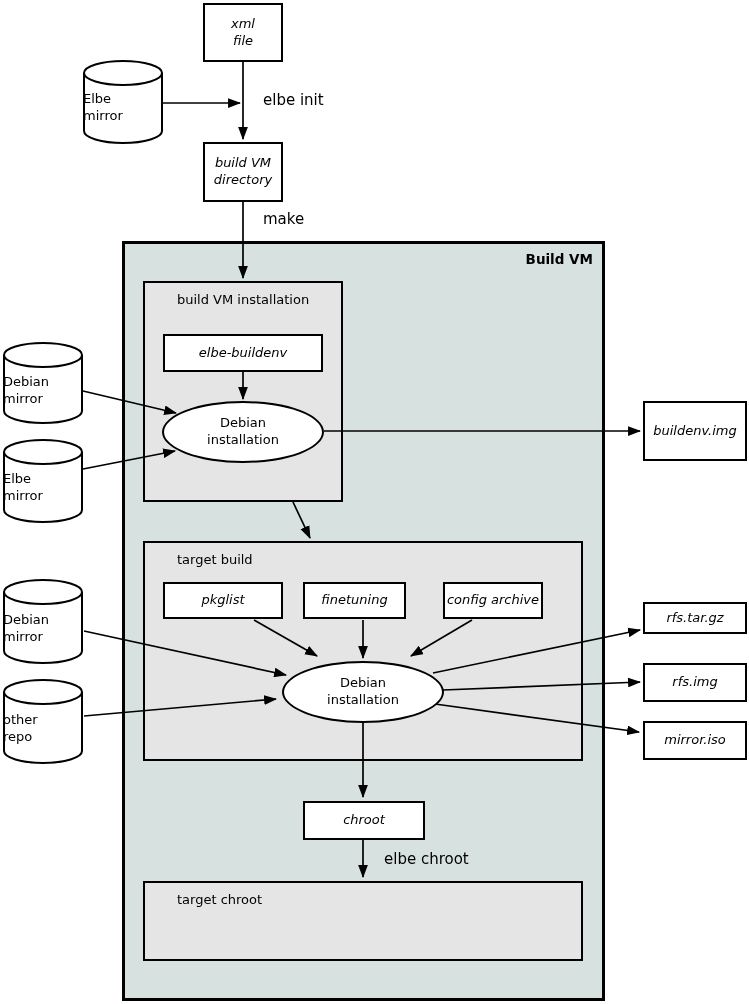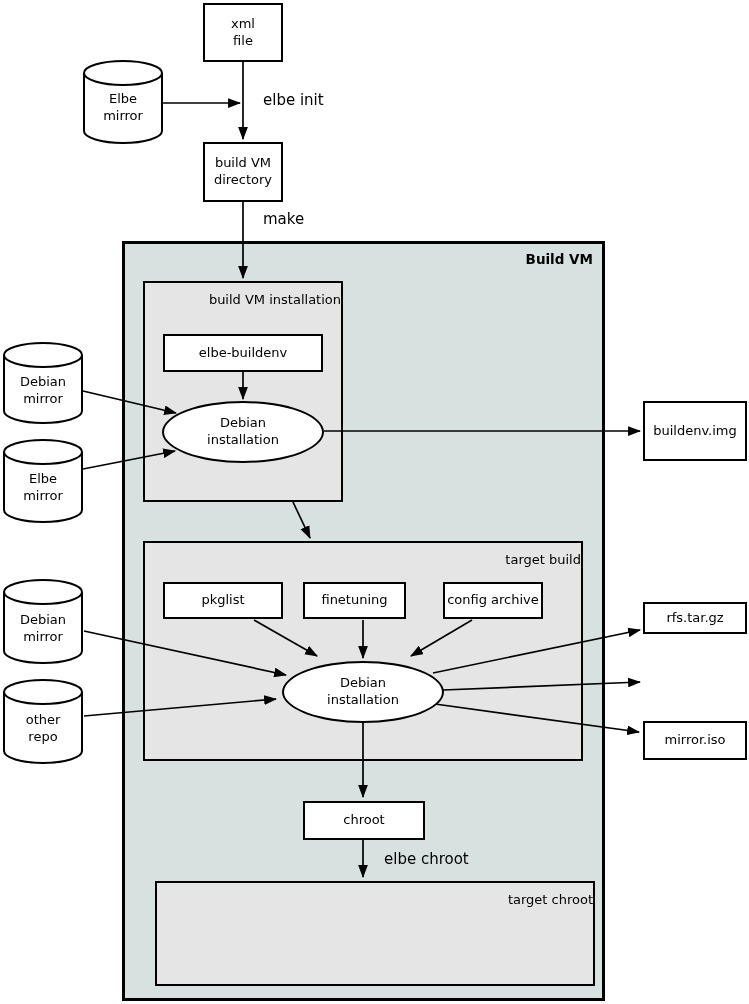--- a/index.html
+++ b/index.html
@@ -2,48 +2,48 @@
 <html><head>
 <meta charset="utf-8">
 <style>
   html,body{margin:0;padding:0;background:#ffffff;}
   .stage{position:relative;width:749px;height:1004px;background:#ffffff;
          font-family:"DejaVu Sans","Liberation Sans",sans-serif;color:#000;overflow:hidden;}
   .vm{position:absolute;left:122px;top:241px;width:483px;height:760px;
       background:#d7e2e0;border:3px solid #000;box-sizing:border-box;z-index:0;}
   .vm-label{position:absolute;top:7px;right:9px;font-size:13.5px;font-weight:bold;}
   .group{position:absolute;background:#e5e5e5;border:2px solid #000;box-sizing:border-box;z-index:1;}
-  .group-title{position:absolute;top:9px;left:0;width:100%;text-align:right;font-size:13px;}
+  .group-title{position:absolute;top:9px;left:0;width:100%;text-align:left;font-size:13px;padding-left:32px;}
   svg.edges{position:absolute;left:0;top:0;z-index:2;}
   .box{position:absolute;background:#ffffff;border:2px solid #000;box-sizing:border-box;
        display:flex;align-items:center;justify-content:center;text-align:center;
-       font-size:13px;line-height:1.3;white-space:pre-line;z-index:3;}
+       font-size:13px;line-height:1.3;white-space:pre-line;z-index:3;font-style:italic;}
   .ellipse{position:absolute;background:#ffffff;border:2px solid #000;border-radius:50%;
        box-sizing:border-box;display:flex;align-items:center;justify-content:center;
        text-align:center;font-size:13px;line-height:1.3;white-space:pre-line;z-index:3;}
   .edge-label{position:absolute;font-size:15px;white-space:pre;z-index:3;}
-  .cyl-label{position:absolute;text-align:center;font-size:13px;line-height:1.3;
+  .cyl-label{position:absolute;text-align:left;font-size:13px;line-height:1.3;
        white-space:pre-line;z-index:3;}
 </style>
 </head>
 <body>
 
 <div class="stage">
 
   <div class="vm">
     <div class="vm-label">Build VM</div>
   </div>
 
   <div class="group" style="left:143px;top:281px;width:200px;height:221px">
     <div class="group-title">build VM installation</div>
   </div>
   <div class="group" style="left:143px;top:541px;width:440px;height:220px">
     <div class="group-title">target build</div>
   </div>
-  <div class="group" style="left:155px;top:881px;width:440px;height:105px">
+  <div class="group" style="left:143px;top:881px;width:440px;height:80px">
     <div class="group-title">target chroot</div>
   </div>
 
   <svg class="edges" width="749" height="1004" viewBox="0 0 749 1004">
     <defs>
       <marker id="ah" viewBox="0 0 12 9" refX="11" refY="4.5" markerWidth="13" markerHeight="10" orient="auto" markerUnits="userSpaceOnUse">
         <path d="M0,0 L12,4.5 L0,9 z" fill="#000"></path>
       </marker>
     </defs>
 
@@ -120,20 +120,23 @@
   </div>
   <div class="box" style="left:643px;top:401px;width:104px;height:60px">
     <span>buildenv.img</span>
   </div>
   <div class="box" style="left:303px;top:801px;width:122px;height:39px">
     <span>chroot</span>
   </div>
   <div class="box" style="left:643px;top:602px;width:104px;height:32px">
     <span>rfs.tar.gz</span>
   </div>
+  <div class="box" style="left:643px;top:663px;width:104px;height:39px">
+    <span>rfs.img</span>
+  </div>
   <div class="box" style="left:643px;top:721px;width:104px;height:39px">
     <span>mirror.iso</span>
   </div>
 
   <div class="cyl-label" style="left:83px;top:91px;width:80px">Elbe
 mirror</div>
   <div class="cyl-label" style="left:3px;top:374px;width:80px">Debian
 mirror</div>
   <div class="cyl-label" style="left:3px;top:471px;width:80px">Elbe
 mirror</div>

